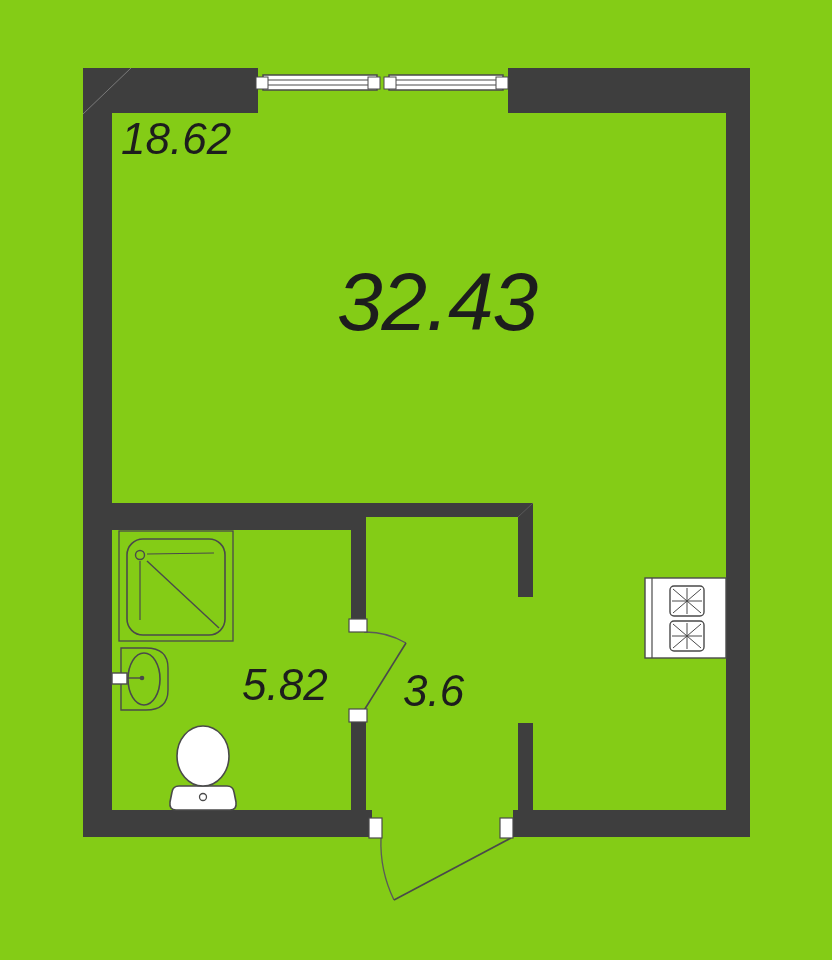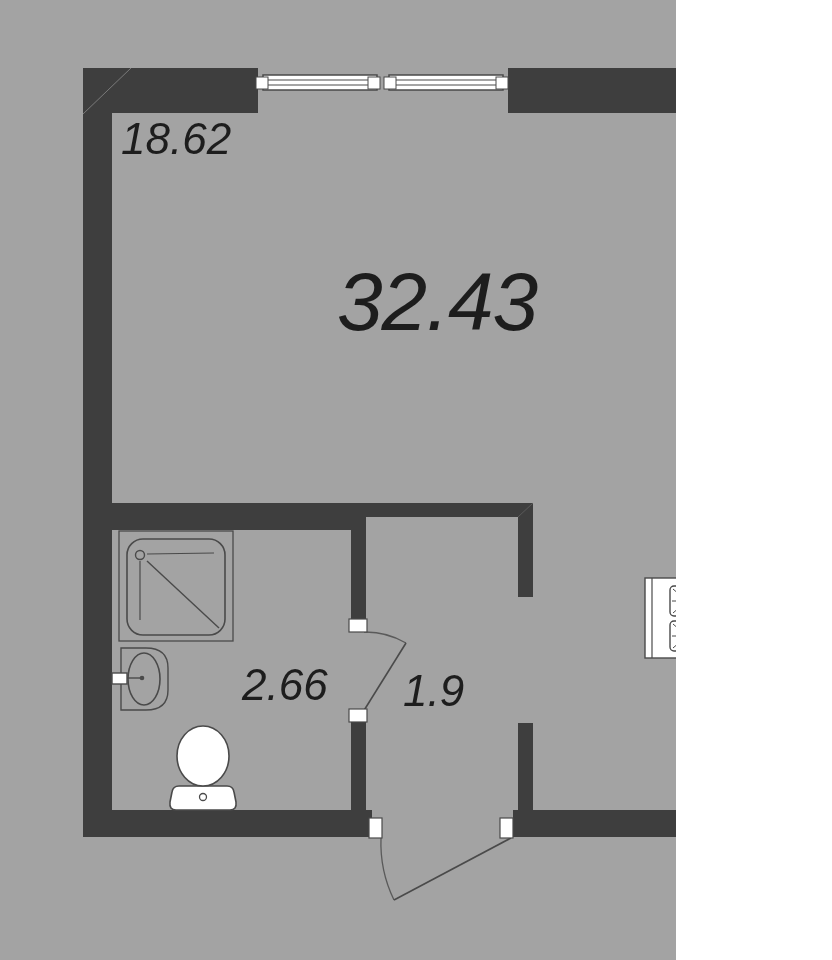--- a/index.html
+++ b/index.html
@@ -1,19 +1,19 @@
 <!DOCTYPE html>
 <html><head>
 <meta charset="utf-8">
 <style>
   html,body{margin:0;padding:0;background:#ffffff;}
   .canvas{
     position:relative;
-    width:676px;height:960px;
-    background:#a3a3a3;
+    width:832px;height:960px;
+    background:#84cc16;
     overflow:hidden;
     font-family:"Liberation Sans", sans-serif;
   }
   .canvas svg{position:absolute;left:0;top:0;}
   .area-label{
     position:absolute;
     font-style:italic;
     color:#1d1d1d;
     line-height:1;
     letter-spacing:0px;
@@ -137,16 +137,16 @@
         <line x1="687" y1="636" x2="687" y2="623" stroke-width="1"></line>
         <line x1="687" y1="636" x2="687" y2="649" stroke-width="1"></line>
         <line x1="687" y1="636" x2="672" y2="636" stroke-width="1"></line>
         <line x1="687" y1="636" x2="702" y2="636" stroke-width="1"></line>
       </g>
     </g>
   </svg>
 
   <div class="area-label label-living">18.62</div>
   <div class="area-label label-total">32.43</div>
-  <div class="area-label label-bath">2.66</div>
-  <div class="area-label label-hall">1.9</div>
+  <div class="area-label label-bath">5.82</div>
+  <div class="area-label label-hall">3.6</div>
 
 </div>
 
 </body></html>

